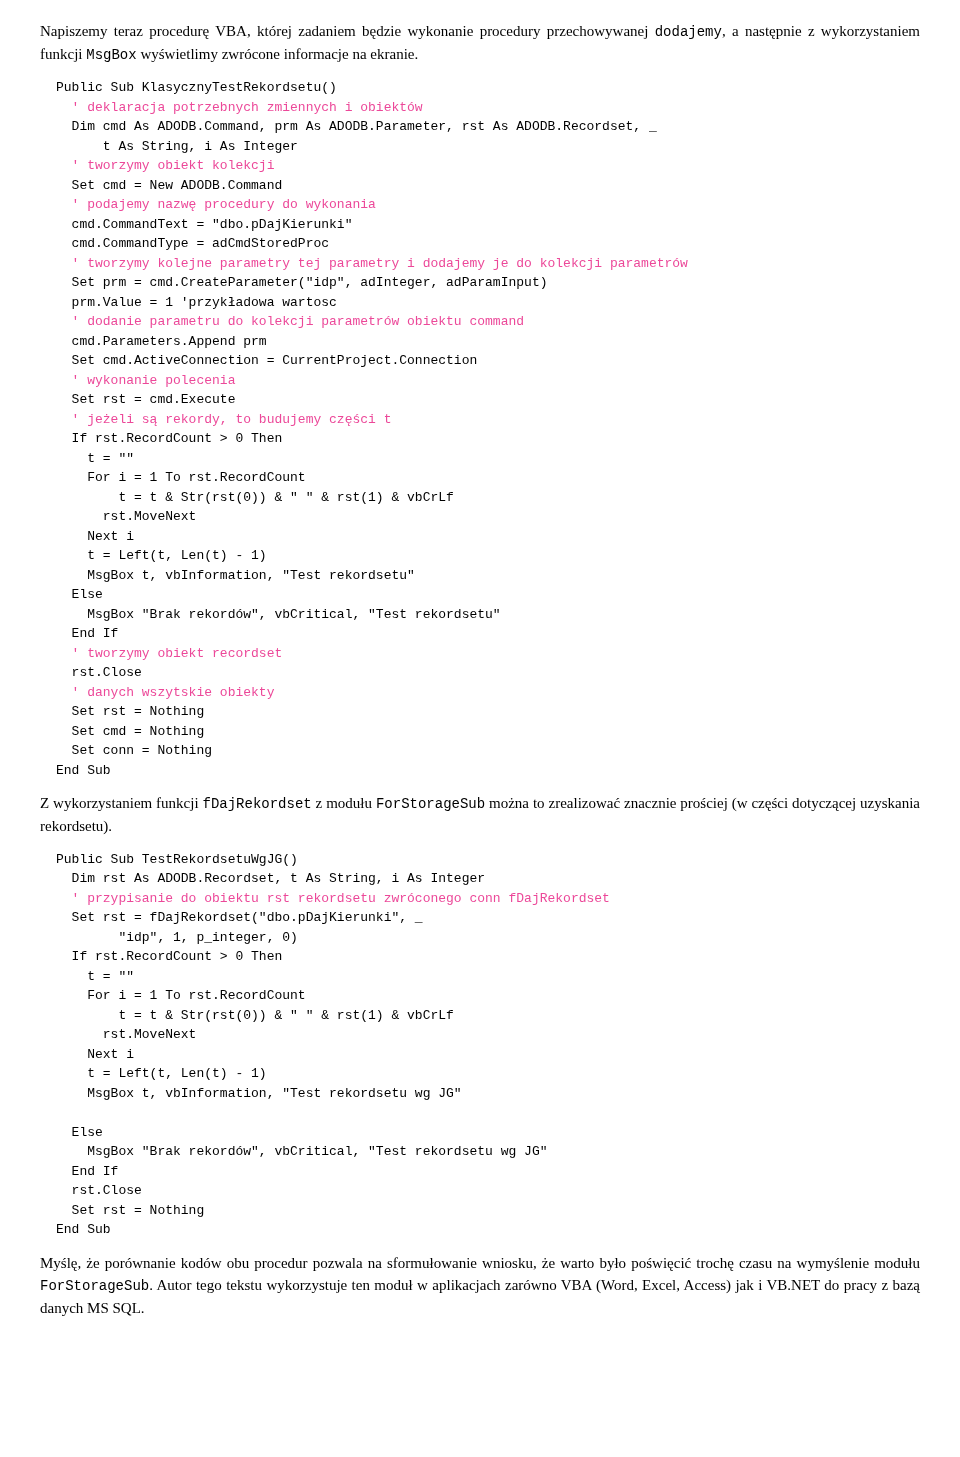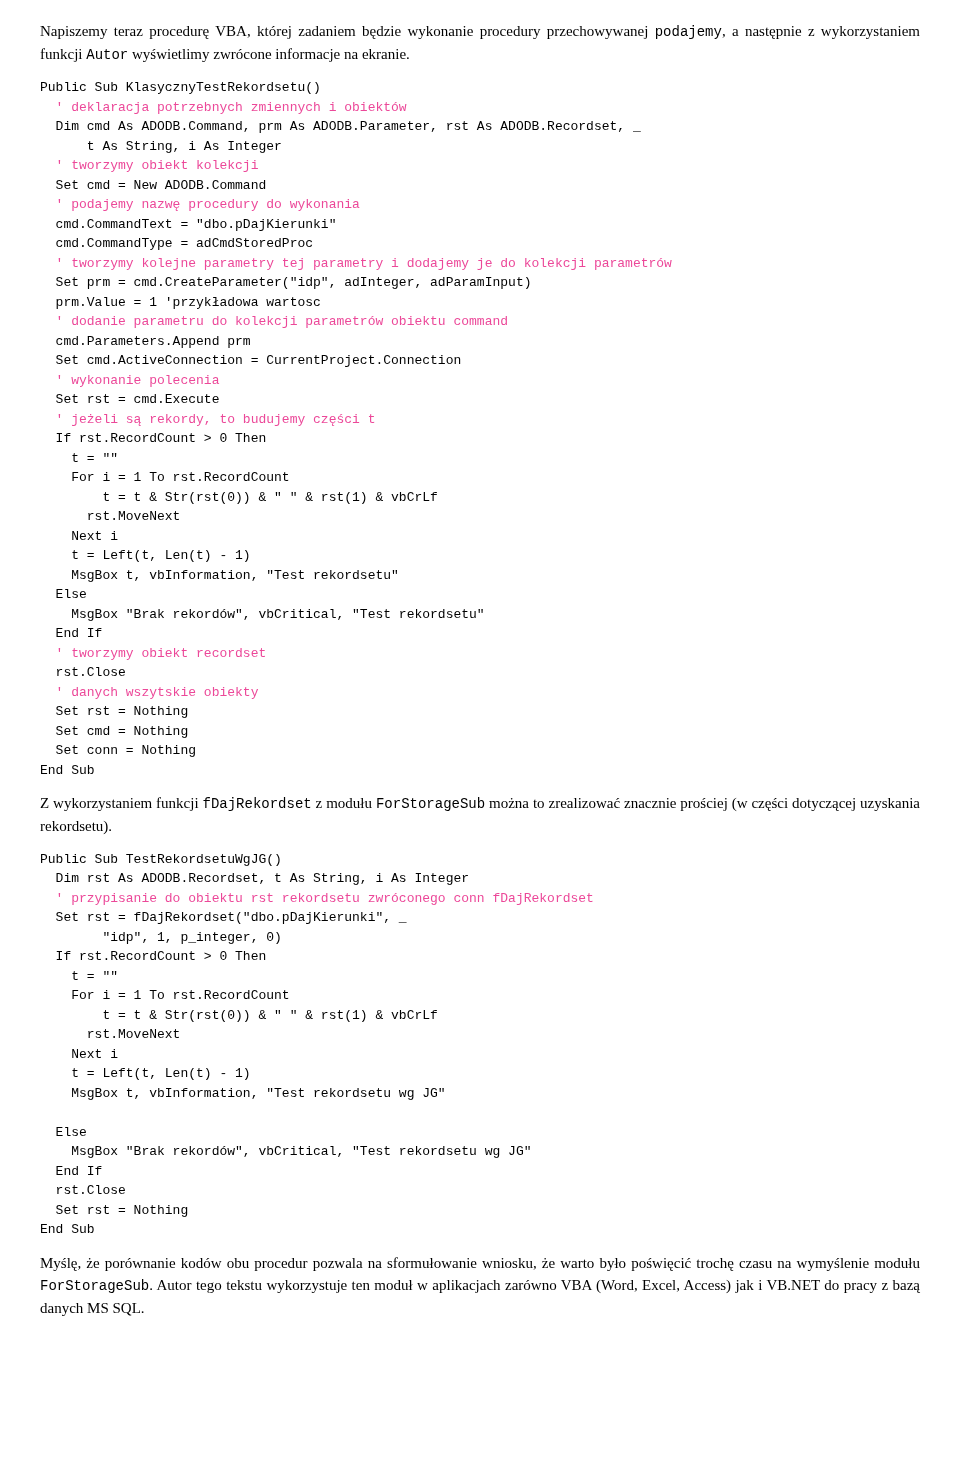--- a/index.html
+++ b/index.html
@@ -15,37 +15,37 @@
     p {
       margin-bottom: 12px;
       text-align: justify;
     }
     .code-block {
       font-family: "Courier New", Courier, monospace;
       font-size: 13px;
       line-height: 1.5;
       background: #fff;
       color: #000;
-      margin: 12px 0;
+      margin: 12px 16px;
       white-space: pre;
     }
     .comment { color: #ec4899; }
     .inline-code {
       font-family: "Courier New", Courier, monospace;
       font-size: 14px;
     }
   </style>
 </head>
 <body>
 
 <p>
   Napiszemy teraz procedurę VBA, której zadaniem będzie wykonanie procedury przechowywanej
-  <span class="inline-code">podajemy</span>,
+  <span class="inline-code">dodajemy</span>,
   a następnie z wykorzystaniem funkcji
-  <span class="inline-code">Autor</span>
+  <span class="inline-code">MsgBox</span>
   wyświetlimy zwrócone informacje na ekranie.
 </p>
 
 <div class="code-block" id="code1">Public Sub KlasycznyTestRekordsetu()
 <span class="comment">  ' deklaracja potrzebnych zmiennych i obiektów</span>
   Dim cmd As ADODB.Command, prm As ADODB.Parameter, rst As ADODB.Recordset, _
       t As String, i As Integer
 <span class="comment">  ' tworzymy obiekt kolekcji</span>
   Set cmd = New ADODB.Command
 <span class="comment">  ' podajemy nazwę procedury do wykonania</span>

